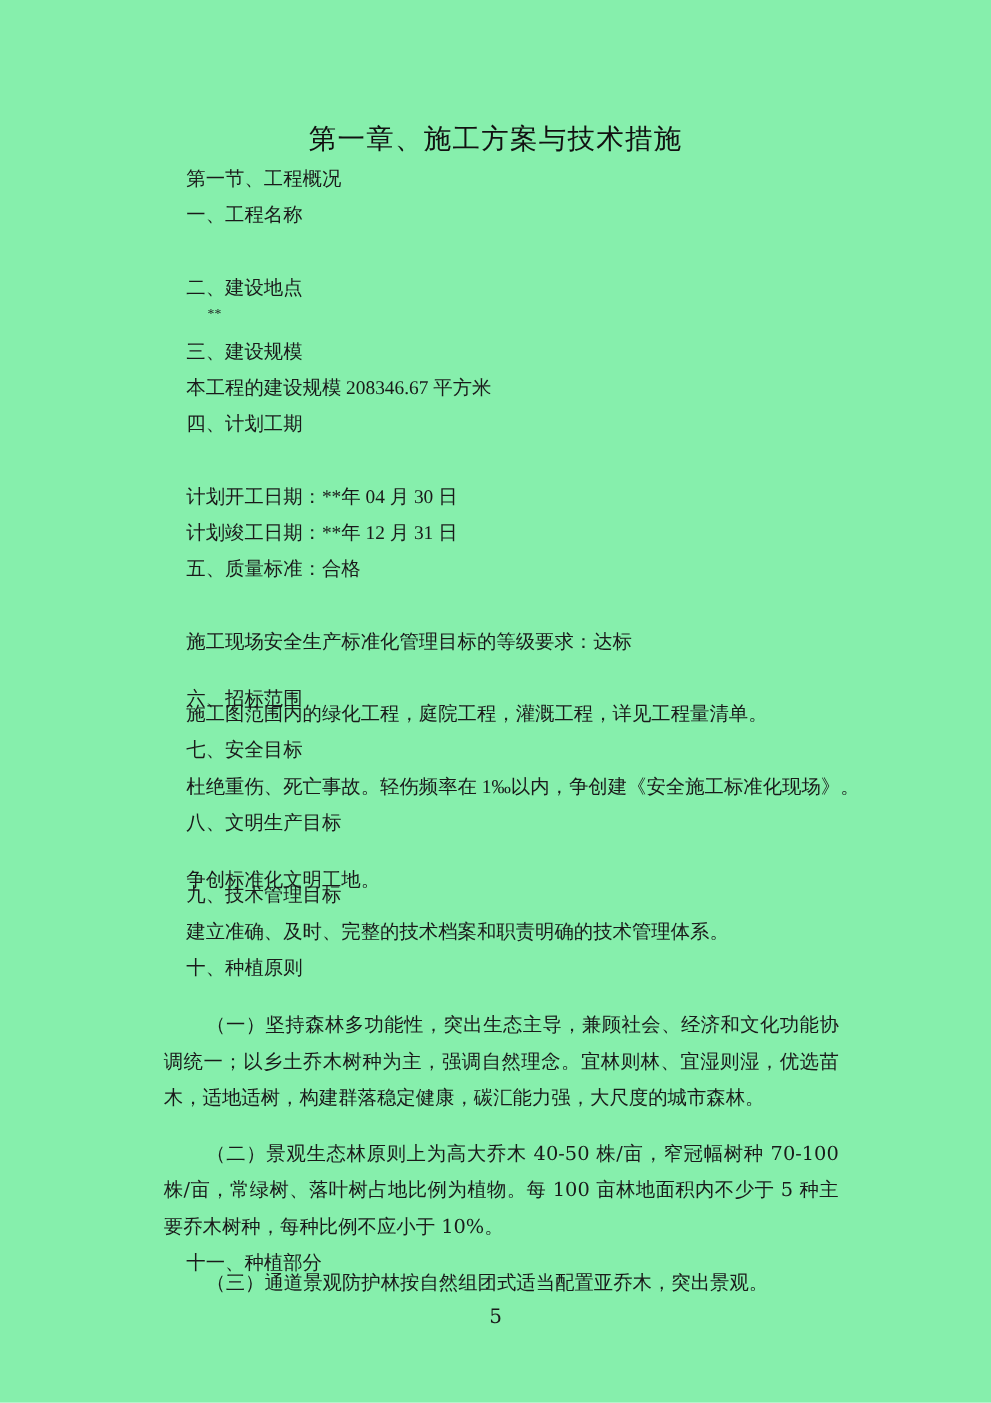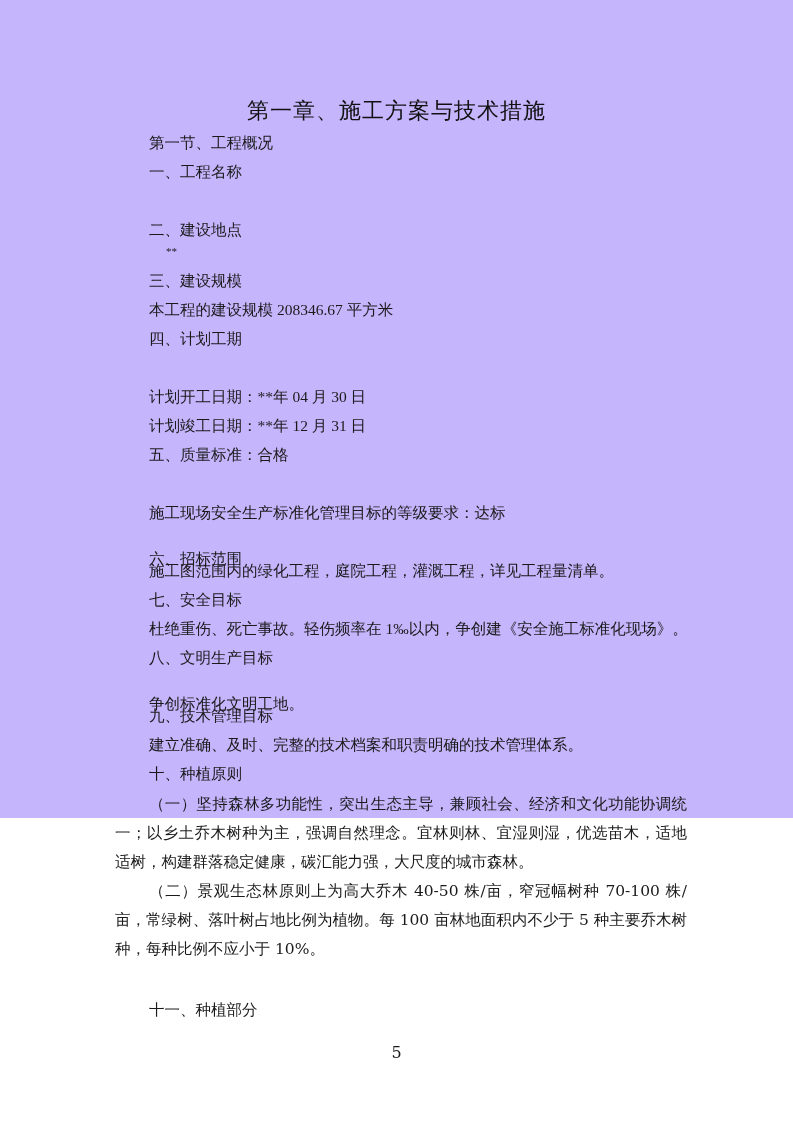--- a/index.html
+++ b/index.html
@@ -1,23 +1,23 @@
 <!DOCTYPE html>
 <html><head>
   <meta charset="utf-8">
   <style>
     html, body { margin: 0; padding: 0; background: #ffffff; }
     body { width: 793px; height: 1122px; position: relative; overflow: hidden;
            font-family: "DejaVu Serif", "Liberation Serif", serif; color: #1a1a1a; }
-    .page { position: absolute; left: 0; top: 0; width: 793px; height: 818px; background: #c4b5fd; }
+    .page { position: absolute; left: 0; top: 0; width: 793px; height: 1122px; background: #86efac; }
     .title { position: absolute; top: 96px; left: 0; width: 793px; text-align: center;
              font-size: 22px; letter-spacing: 1px; color: #111; }
     .line { position: absolute; left: 149px; font-size: 15.5px; white-space: nowrap; color: #1a1a1a; font-family: Liberation Serif, serif; }
     .wrap { position: absolute; left: 115px; width: 572px; font-size: 15.5px; color: #1a1a1a; }
-    .wrap p { margin: 0; line-height: 29px; text-indent: 34px; text-align: justify; }
+    .wrap p { margin: 16px; line-height: 29px; text-indent: 34px; text-align: justify; }
     .small { font-size: 11px; }
     .pnum { position: absolute; top: 1043px; left: 0; width: 793px; text-align: center; font-size: 16px; }
   </style>
 </head>
 <body>
 
 <div class="page">
   <div class="title">第一章、施工方案与技术措施</div>
 
   <div class="line" style="top:133px">第一节、工程概况</div>
@@ -47,18 +47,19 @@
   <div class="line" style="top:694px">争创标准化文明工地。</div>
 
   <div class="line" style="top:706px">九、技术管理目标</div>
   <div class="line" style="top:735px">建立准确、及时、完整的技术档案和职责明确的技术管理体系。</div>
 
   <div class="line" style="top:764px">十、种植原则</div>
 
   <div class="wrap" style="top:790px">
     <p>（一）坚持森林多功能性，突出生态主导，兼顾社会、经济和文化功能协调统一；以乡土乔木树种为主，强调自然理念。宜林则林、宜湿则湿，优选苗木，适地适树，构建群落稳定健康，碳汇能力强，大尺度的城市森林。</p>
     <p>（二）景观生态林原则上为高大乔木 40-50 株/亩，窄冠幅树种 70-100 株/亩，常绿树、落叶树占地比例为植物。每 100 亩林地面积内不少于 5 种主要乔木树种，每种比例不应小于 10%。</p>
+    <p>（三）通道景观防护林按自然组团式适当配置亚乔木，突出景观。</p>
   </div>
 
   <div class="line" style="top:1000px">十一、种植部分</div>
 
   <div class="pnum">5</div>
 </div>
 
 </body></html>

